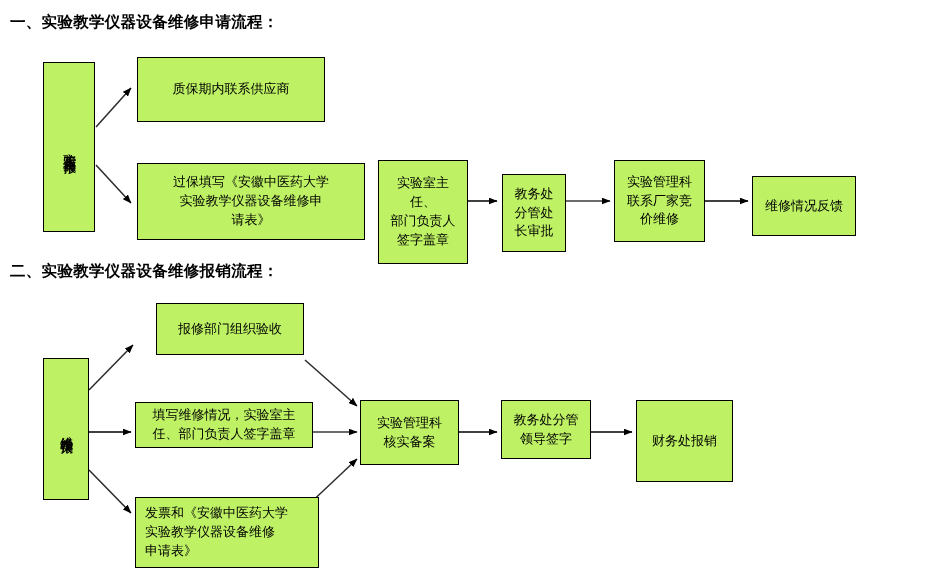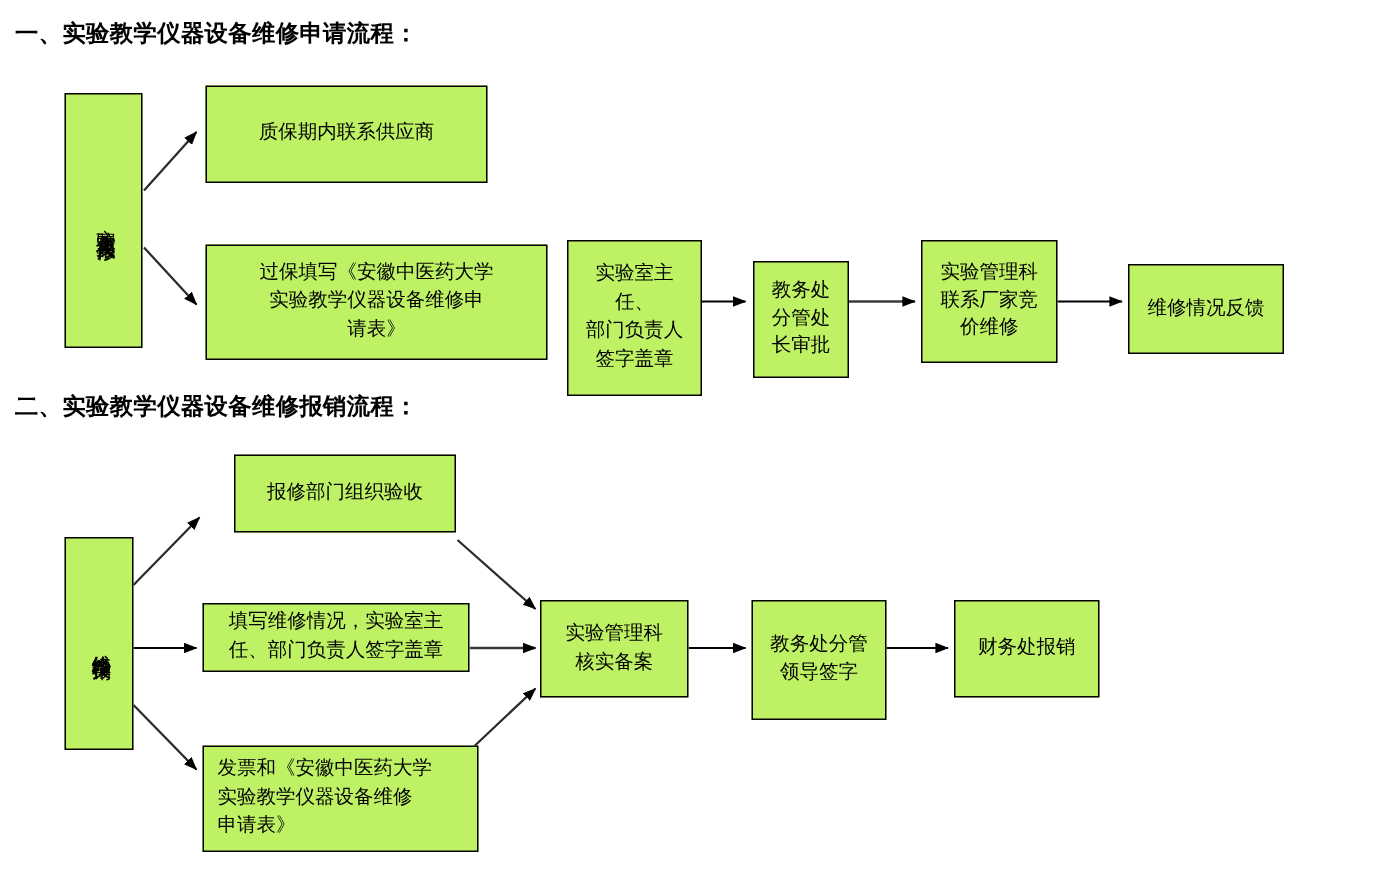--- a/index.html
+++ b/index.html
@@ -176,20 +176,20 @@
   <span class="label">发票和《安徽中医药大学
 实验教学仪器设备维修
 申请表》</span>
 </div>
 
 <div class="node" id="s2-n5" style="left:360px; top:400px; width:99px; height:65px;">
   <span class="label">实验管理科
 核实备案</span>
 </div>
 
-<div class="node" id="s2-n6" style="left:501px; top:400px; width:90px; height:80px;">
+<div class="node" id="s2-n6" style="left:501px; top:400px; width:90px; height:59px;">
   <span class="label">教务处分管
 领导签字</span>
 </div>
 
-<div class="node" id="s2-n7" style="left:636px; top:400px; width:97px; height:65px;align-items:center;">
+<div class="node" id="s2-n7" style="left:636px; top:400px; width:97px; height:82px;align-items:center;">
   <span class="label">财务处报销</span>
 </div>
 
 </body></html>

